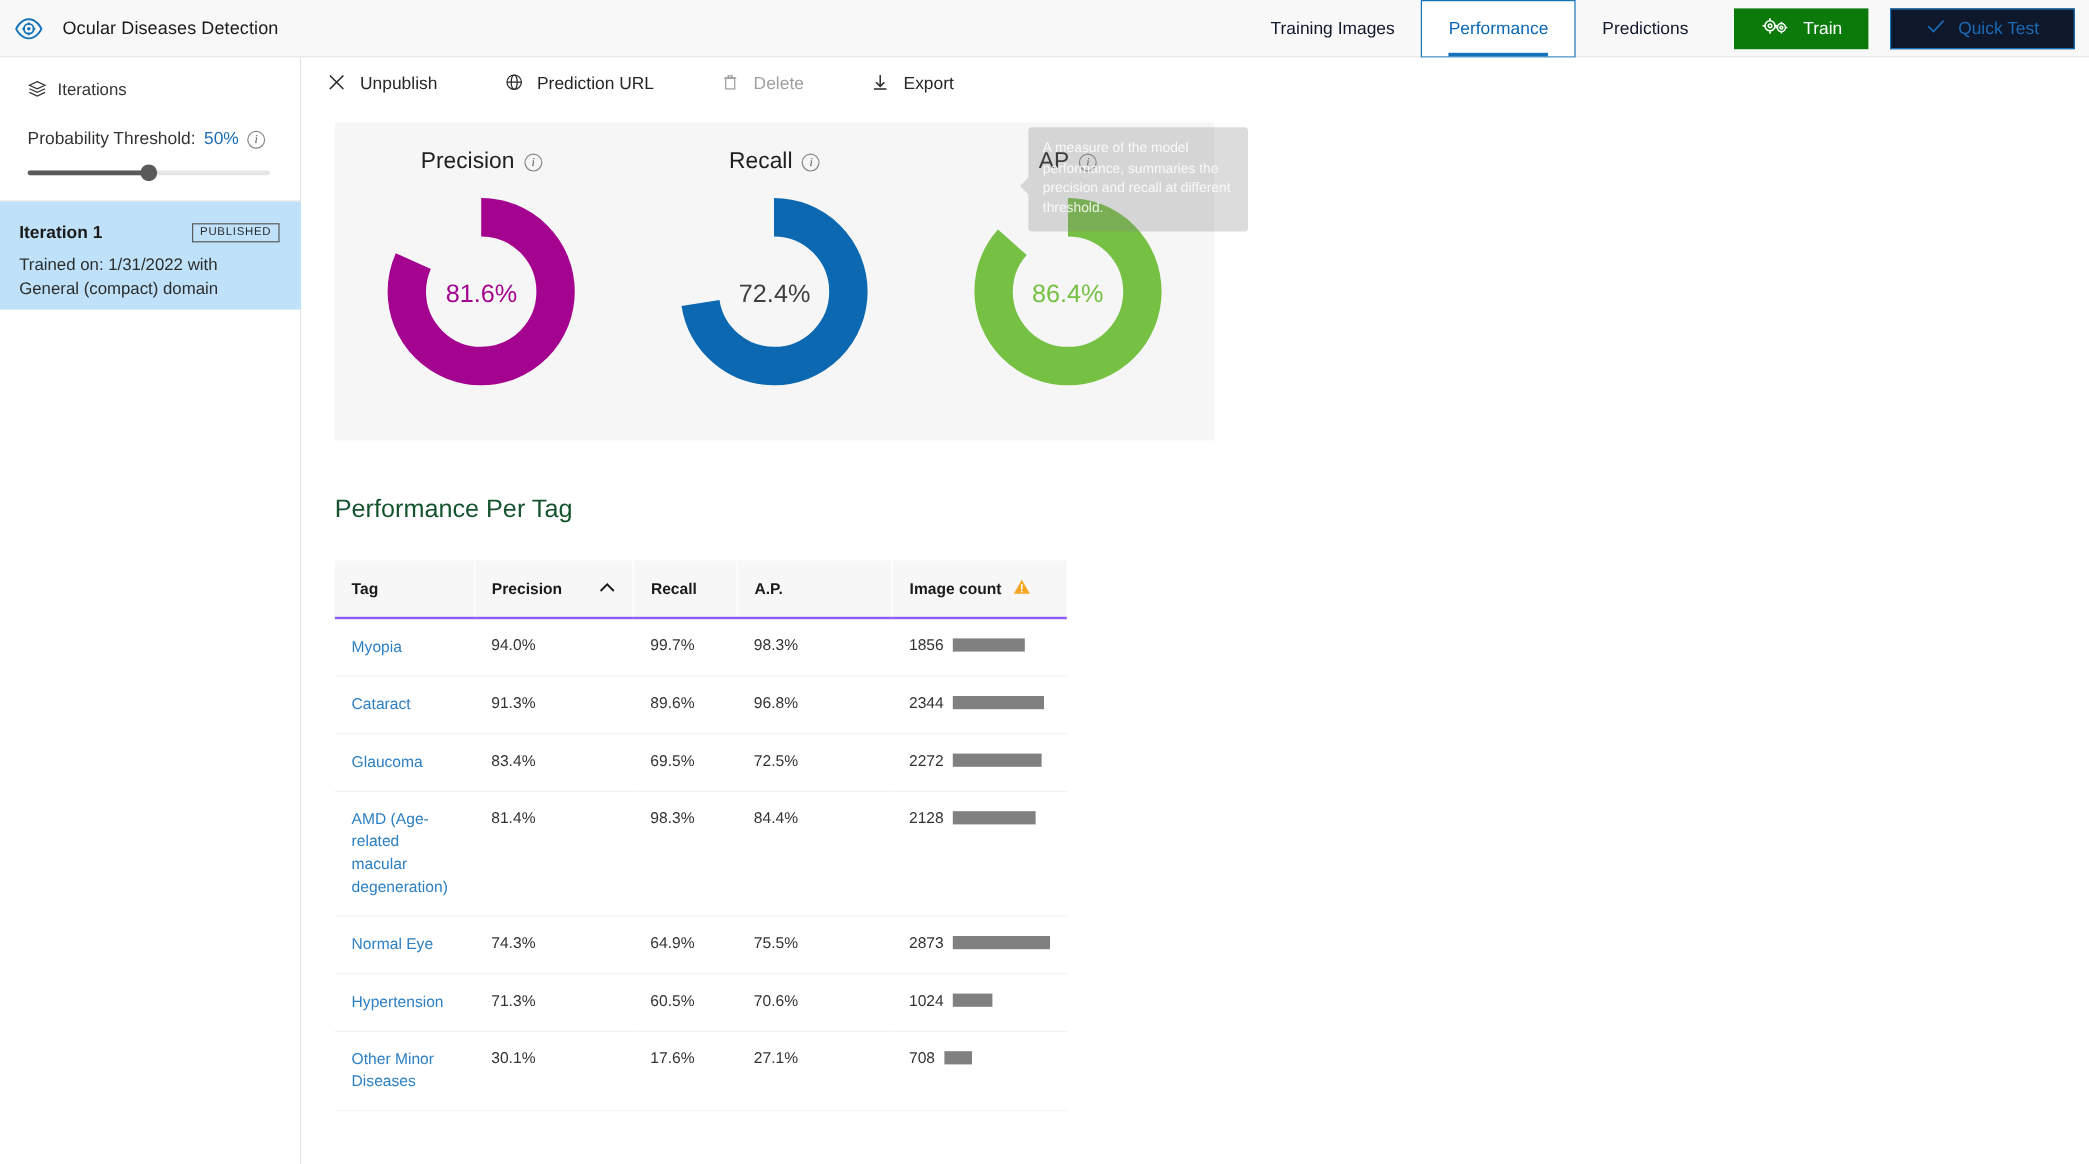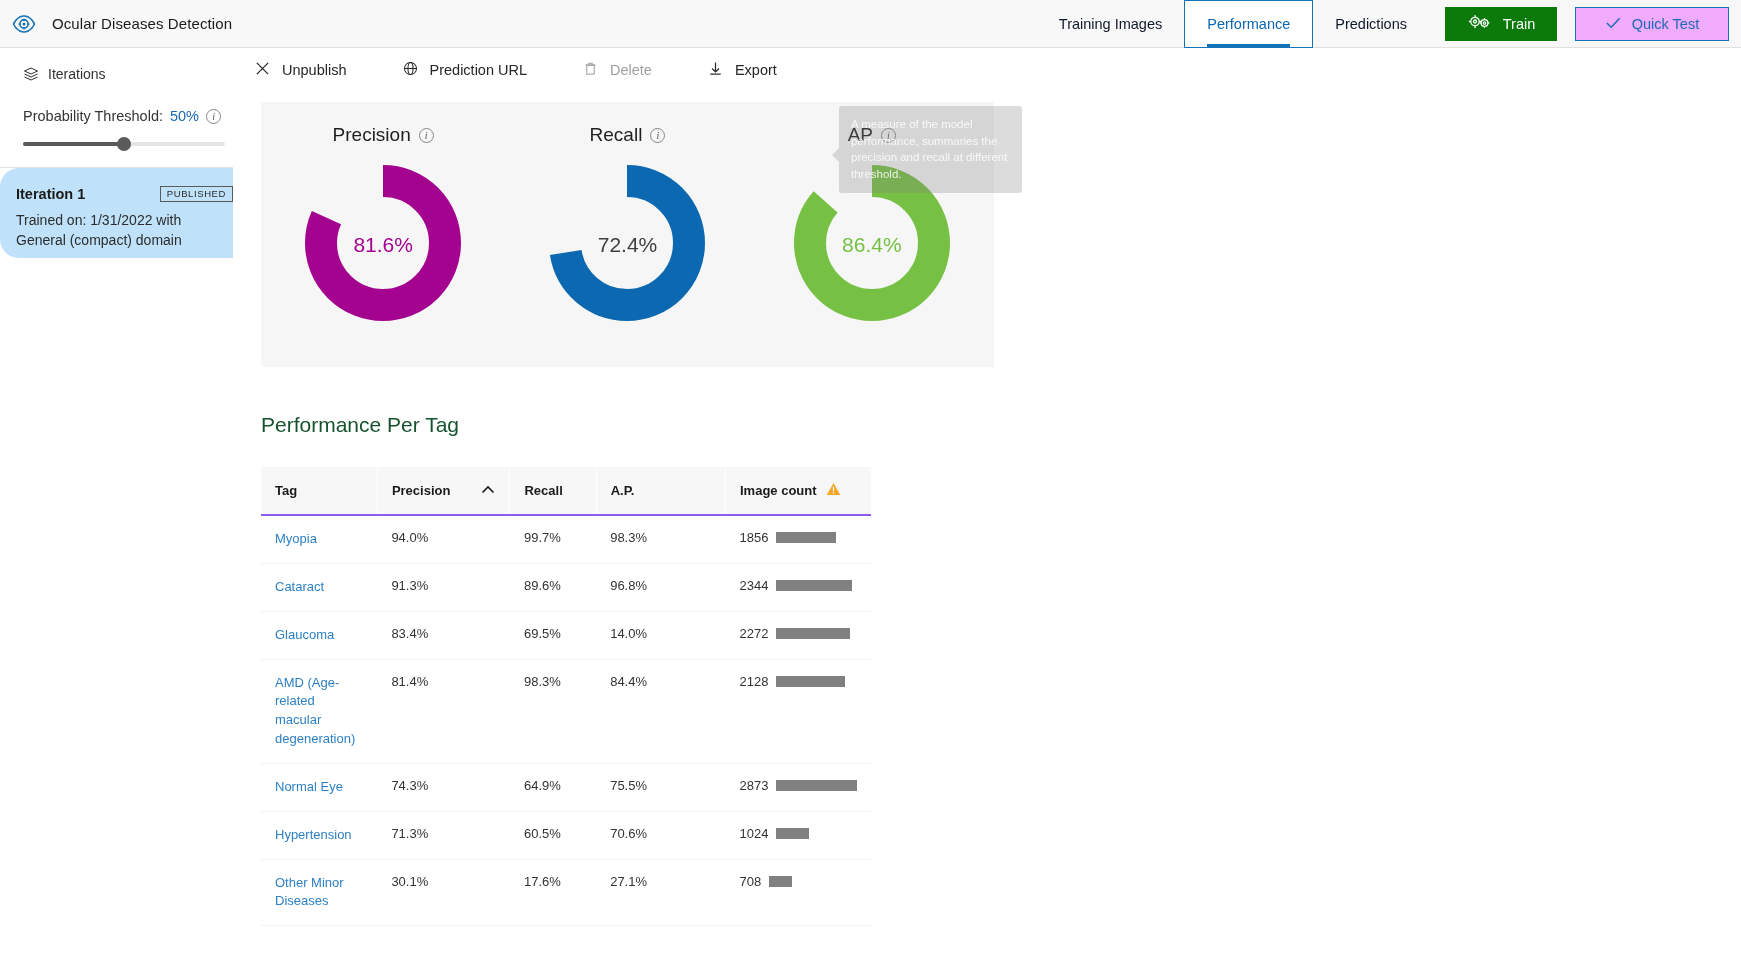--- a/index.html
+++ b/index.html
@@ -72,21 +72,21 @@
     color: #ffffff;
     font-size: 14.5px;
     cursor: pointer;
     border: none;
   }
   .btn-quicktest {
     display: flex; align-items: center; justify-content: center; gap: 10px;
     margin-left: 18px; margin-right: 12px;
     width: 154px; height: 34px;
     align-self: center;
-    background: #f0abfc;
+    background: #0f172a;
     color: #1a6ab5;
     font-size: 14.5px;
     border: 1px solid #1473b8;
     cursor: pointer;
   }
 
   
   .sidebar {
     position: absolute; left: 0; top: 48px;
     width: 251px; height: 922px;
@@ -136,21 +136,20 @@
   .sidebar-divider {
     position: absolute; top: 119px; left: 0; width: 251px;
     border-top: 1px solid #e3e3e3;
   }
   .iteration-card {
     position: absolute; top: 120px; left: 0;
     width: 251px; height: 90px;
     background: #bfe2fa;
     padding: 18px 18px 0 16px;
     cursor: pointer;
-    border-radius: 19px;
   }
   .iter-row1 {
     display: flex; align-items: center;
   }
   .iter-name { font-size: 14.5px; font-weight: bold; color: #1b1a19; }
   .iter-badge {
     margin-left: auto;
     border: 1px solid #5a5a5a;
     color: #2b2b2b;
     font-size: 9.5px;
@@ -158,21 +157,21 @@
     padding: 2px 6px 2px 6px;
     line-height: 1;
   }
   .iter-sub {
     margin-top: 9px;
     font-size: 14px; color: #2c2c2c; line-height: 1.42;
   }
 
   
   .main {
-    position: absolute; left: 233px; top: 48px;
+    position: absolute; left: 251px; top: 48px;
     width: 1490px; height: 922px;
     background: #ffffff;
   }
   .cmdbar {
     display: flex; align-items: center;
     height: 44px;
     padding-left: 22px;
     gap: 0px;
   }
   .cmd {
@@ -538,21 +537,21 @@
               <div class="count-cell">
                 <span>2344</span>
                 <span class="count-bar" style="width: 76px;"></span>
               </div>
             </td>
           </tr>
           <tr>
             <td><span class="tag-link">Glaucoma</span></td>
             <td>83.4%</td>
             <td>69.5%</td>
-            <td>14.0%</td>
+            <td>72.5%</td>
             <td>
               <div class="count-cell">
                 <span>2272</span>
                 <span class="count-bar" style="width: 74px;"></span>
               </div>
             </td>
           </tr>
           <tr>
             <td><span class="tag-link">AMD (Age-related macular degeneration)</span></td>
             <td>81.4%</td>

